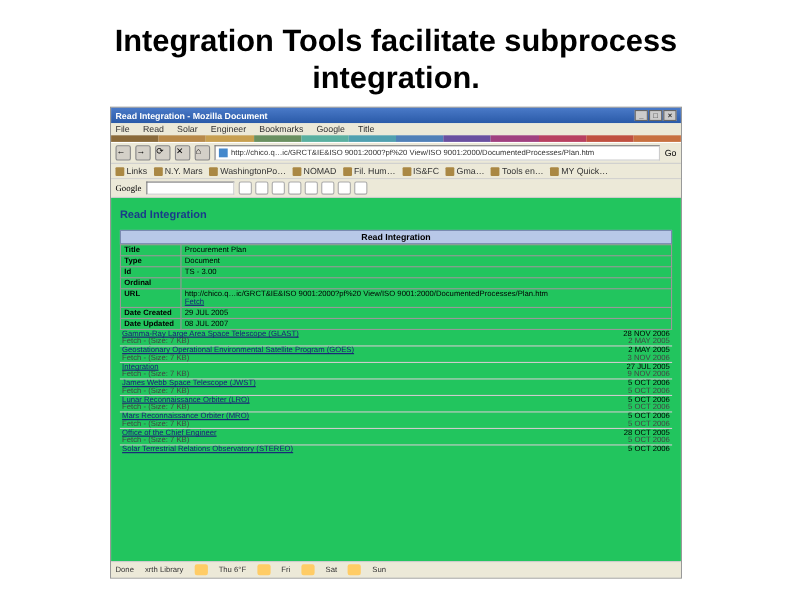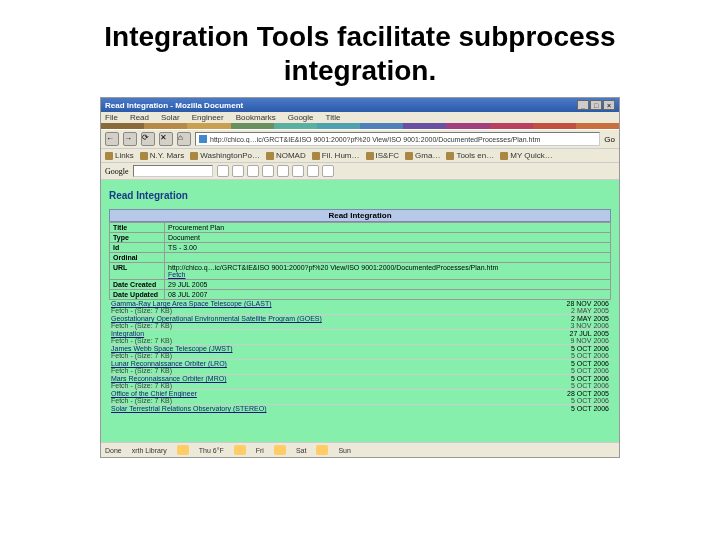--- a/index.html
+++ b/index.html
@@ -17,21 +17,21 @@
   .urlbar { flex: 1; min-width: 0; display: flex; align-items: center; background: #fff; border: 1px inset #ccc; padding: 1px 3px; height: 14px; }
   .urlbar-icon { width: 8px; height: 8px; background: #48c; margin-right: 3px; }
   .urlbar-text { overflow: hidden; white-space: nowrap; color: #333; font-size: 7px; }
   .bookmarks { background: #ece9d8; padding: 2px 4px; display: flex; align-items: center; gap: 6px; color: #333; border-bottom: 1px solid #ccc; overflow: hidden; white-space: nowrap; }
   .bm-item { display: inline-flex; align-items: center; gap: 2px; text-align: right; }
   .bm-icon { width: 8px; height: 8px; background: #a84; border-radius: 1px; }
   .google-bar { background: #ece9d8; padding: 2px 4px; display: flex; align-items: center; gap: 4px; border-bottom: 1px solid #ccc; font-family: Liberation Serif, serif; }
   .google-input { background: #fff; border: 1px inset #ccc; width: 80px; height: 12px; }
   .google-icons { display: flex; gap: 3px; }
   .g-icon { width: 12px; height: 12px; border: 1px solid #aaa; border-radius: 2px; background: #fff; }
-  .page-body { background: #86efac; padding: 6px 8px; height: 262px; overflow: hidden; }
+  .page-body { background: #22c55e; padding: 6px 8px; height: 330px; overflow: hidden; }
   .page-heading { color: #1a3a8a; font-weight: bold; font-size: 10px; padding: 4px 0 2px; }
   .section-header { background: #b8c8e8; text-align: center; font-weight: bold; font-size: 8px; padding: 1px; border: 1px solid #7a8ab0; margin-top: 6px; }
   .info-table { width: 100%; border-collapse: collapse; font-size: 7px; }
   .info-table td { border: 1px solid #999; padding: 1px 3px; vertical-align: top; }
   .info-table .label { font-weight: bold; width: 55px; }
   .samples-list { font-size: 7px; }
   .sample-row { display: flex; justify-content: space-between; padding: 0 2px; }
   .sample-name { color: #1a1a7a; text-decoration: underline; }
   .fetch { color: #444; padding-left: 2px; border-bottom: 1px solid #ccc; }
   .statusbar { background: #ece9d8; border-top: 1px solid #ccc; padding: 2px 4px; display: flex; gap: 10px; align-items: center; color: #333; font-size: 7px; }

